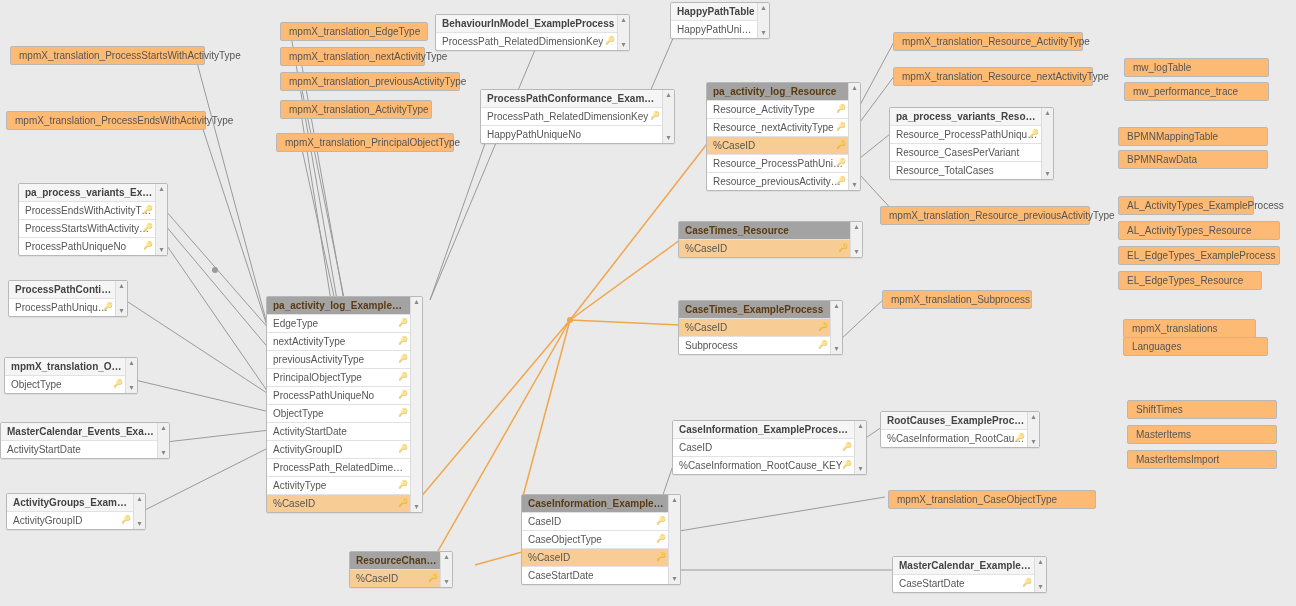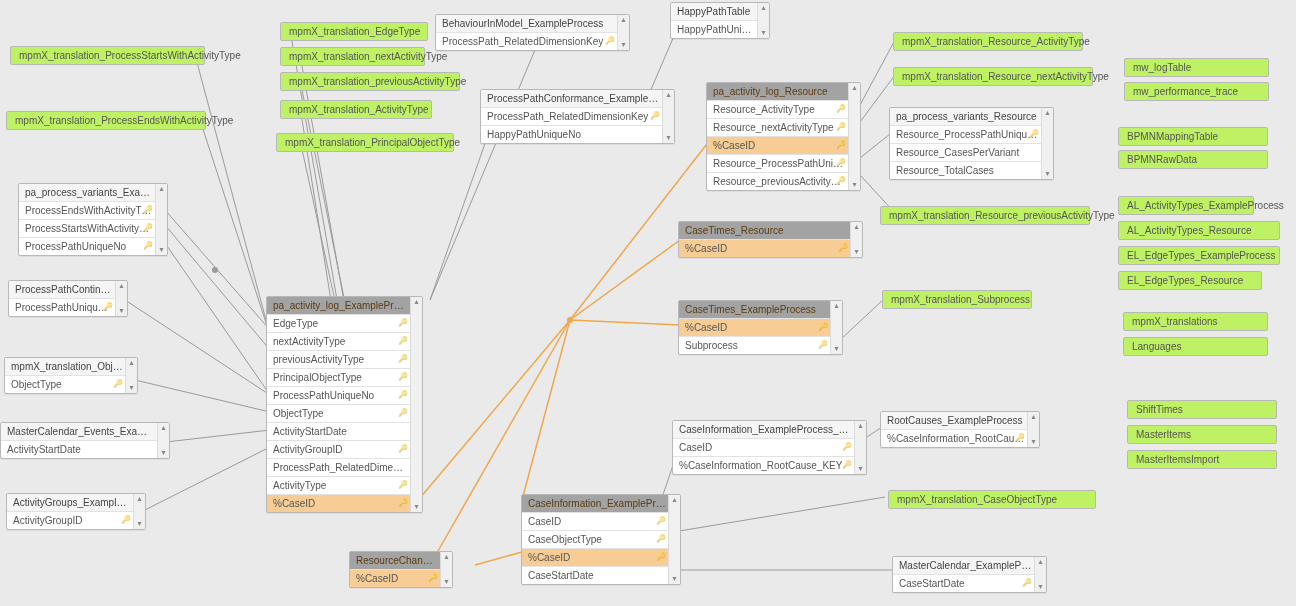--- a/index.html
+++ b/index.html
@@ -3,29 +3,29 @@
 <meta charset="utf-8">
 <style>
   html,body{margin:0;padding:0;width:1296px;height:606px;background:#eaeaea;font-family:"Segoe UI",Arial,sans-serif;font-size:10px;color:#555;overflow:hidden}
   .canvas{position:relative;width:1296px;height:606px}
   svg.edges{position:absolute;left:0;top:0;width:1296px;height:606px;pointer-events:none}
   svg.edges line{stroke:#9a9a9a;stroke-width:1}
   svg.edges line.hl{stroke:#f2a64a;stroke-width:1.5}
   svg.edges circle{fill:#9a9a9a}
 
   .tbl{position:absolute;background:#fff;border:1px solid #b8b8b8;border-radius:2px;box-shadow:0 1px 0 rgba(0,0,0,.05)}
-  .tbl .hd{background:#f5f5f5;padding:3px 6px;font-weight:400;color:#444;white-space:nowrap;overflow:hidden;text-overflow:ellipsis}
+  .tbl .hd{background:#f5f5f5;padding:3px 6px;font-weight:700;color:#444;white-space:nowrap;overflow:hidden;text-overflow:ellipsis}
   .tbl.hl .hd{background:#a3a3a3;color:#5a3b12}
   .tbl .row{padding:3px 6px;border-top:1px solid #e2e2e2;white-space:nowrap;overflow:hidden;text-overflow:ellipsis;position:relative}
   .tbl .row.key::after{content:"\1F511";font-size:8px;position:absolute;right:14px;top:3px;opacity:.55}
   .tbl .row.hl{background:#f8cd95}
   .tbl .sb{position:absolute;right:0;top:0;bottom:0;width:11px;background:#f0f0f0;border-left:1px solid #dcdcdc;display:flex;flex-direction:column;justify-content:space-between;align-items:center}
   .tbl .sb span{font-size:8px;color:#888;line-height:1;padding:1px 0}
 
-  .chip{position:absolute;background:#bef264;border:1px solid #b8b8b8;border-radius:2px;padding:3px 8px 3px 8px;color:#555;white-space:nowrap}
+  .chip{position:absolute;background:#fdba74;border:1px solid #b8b8b8;border-radius:2px;padding:3px 8px 3px 8px;color:#555;white-space:nowrap}
   .chip.simple{min-width:0}
 
   .tbl,.chip{box-sizing:border-box}
   .tbl .hd,.tbl .row{padding-right:14px}
 </style>
 </head>
 <body>
 <div class="canvas">
 
 <svg class="edges">
@@ -273,19 +273,19 @@
 </div>
 
 <div class="chip simple" style="left:1124px;top:58px;width:145px"><span>mw_logTable</span></div>
 <div class="chip simple" style="left:1124px;top:82px;width:145px"><span>mw_performance_trace</span></div>
 <div class="chip simple" style="left:1118px;top:127px;width:150px"><span>BPMNMappingTable</span></div>
 <div class="chip simple" style="left:1118px;top:150px;width:150px"><span>BPMNRawData</span></div>
 <div class="chip simple" style="left:1118px;top:196px;width:136px"><span>AL_ActivityTypes_ExampleProcess</span></div>
 <div class="chip simple" style="left:1118px;top:221px;width:162px"><span>AL_ActivityTypes_Resource</span></div>
 <div class="chip simple" style="left:1118px;top:246px;width:162px"><span>EL_EdgeTypes_ExampleProcess</span></div>
 <div class="chip simple" style="left:1118px;top:271px;width:144px"><span>EL_EdgeTypes_Resource</span></div>
-<div class="chip simple" style="left:1123px;top:312px;width:145px"><span>mpmX_translations</span></div>
+<div class="chip simple" style="left:1123px;top:319px;width:133px"><span>mpmX_translations</span></div>
 <div class="chip simple" style="left:1123px;top:337px;width:145px"><span>Languages</span></div>
 <div class="chip simple" style="left:1127px;top:400px;width:150px"><span>ShiftTimes</span></div>
 <div class="chip simple" style="left:1127px;top:425px;width:150px"><span>MasterItems</span></div>
 <div class="chip simple" style="left:1127px;top:450px;width:150px"><span>MasterItemsImport</span></div>
 
 </div>
 
 </body></html>

